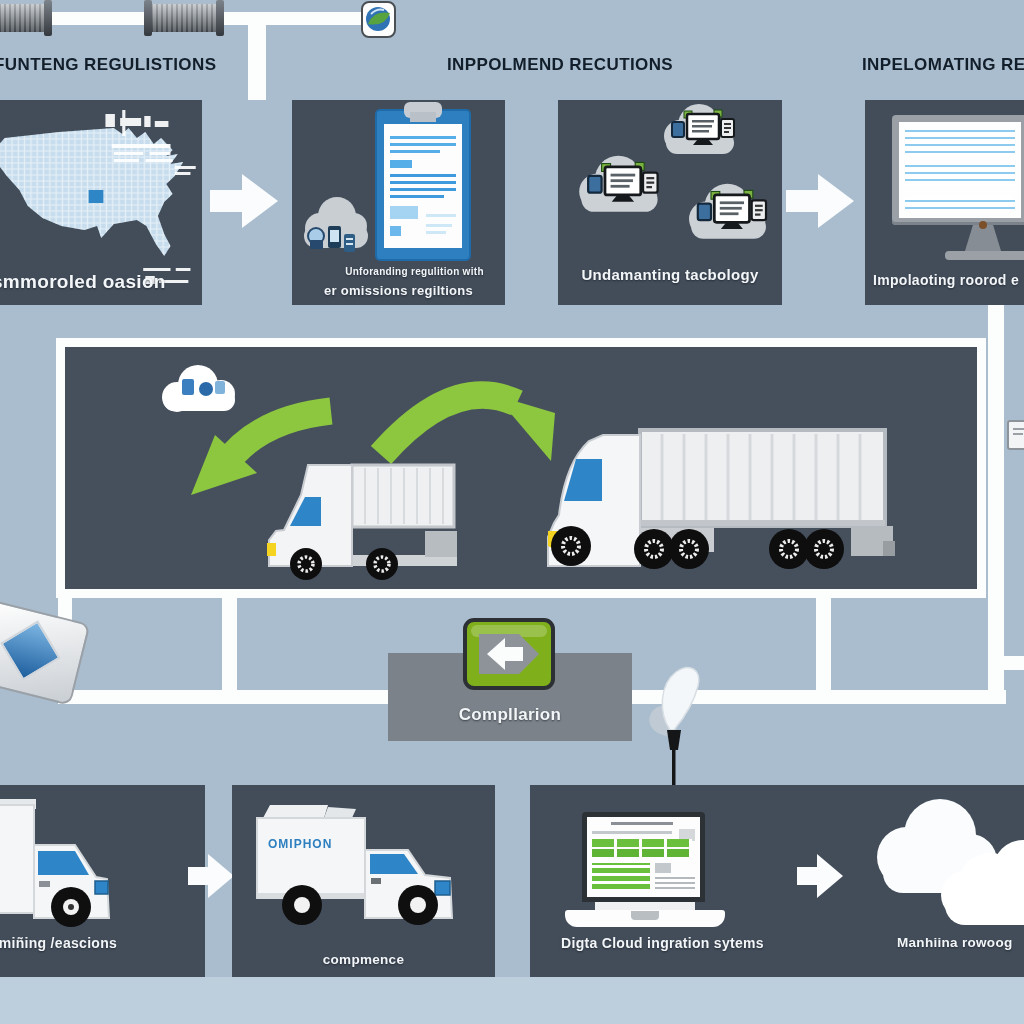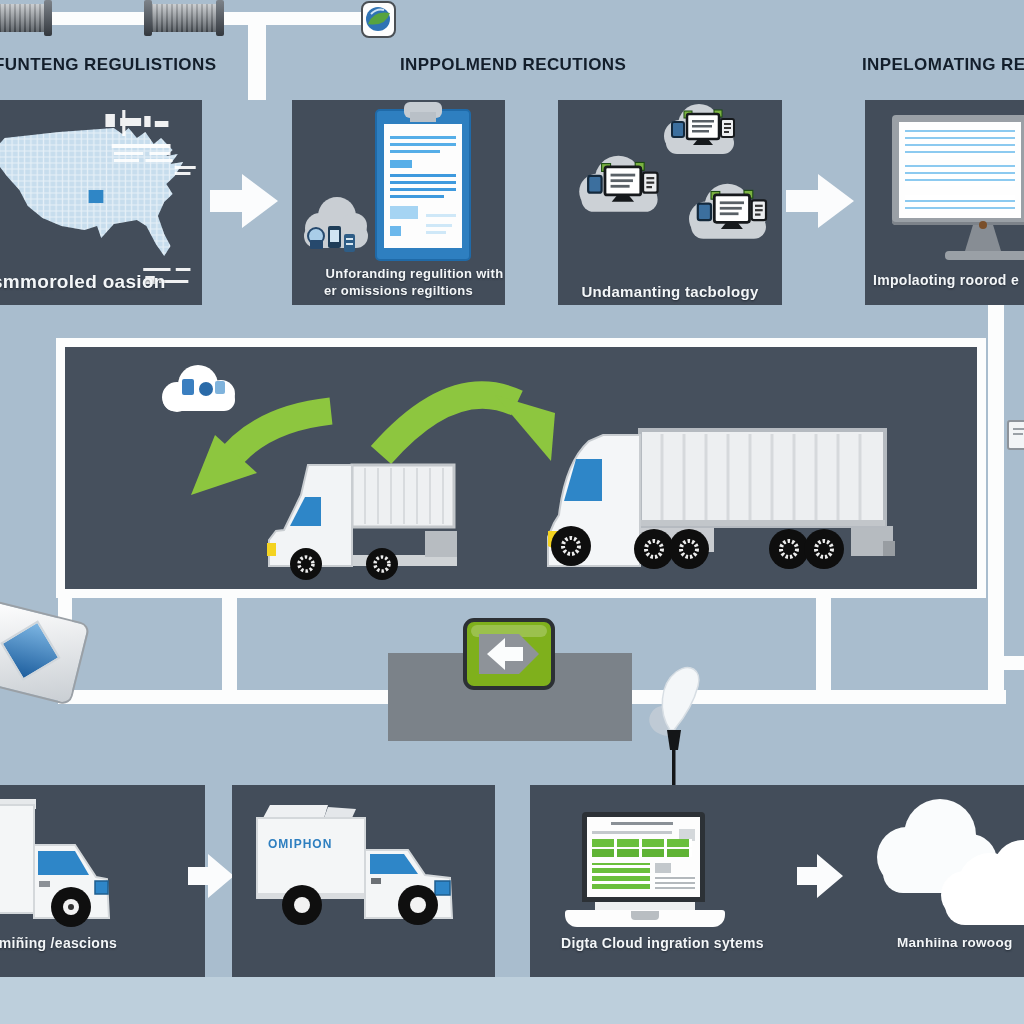--- a/index.html
+++ b/index.html
@@ -42,21 +42,21 @@
 
   <div class="abs" style="left:361px;top:1px;width:35px;height:37px;background:#fdfdfd;border:2px solid #4a4f54;border-radius:8px;box-sizing:border-box;">
     <svg viewBox="0 0 31 33" width="31" height="33">
       <circle cx="15" cy="16" r="12" fill="#2f73b4"></circle>
       <path d="M 5,21 Q 10,7 27,10 Q 22,24 5,21 Z" fill="#57a33f"></path>
       <path d="M 8,11 Q 14,5 21,7" stroke="#cfe4f4" stroke-width="2" fill="none"></path>
     </svg>
   </div>
 
   <div class="hdr" style="left:-6px;">FUNTENG REGULISTIONS</div>
-  <div class="hdr" style="left:400px;width:320px;text-align:left;">INPPOLMEND RECUTIONS</div>
+  <div class="hdr" style="left:400px;width:320px;text-align:center;">INPPOLMEND RECUTIONS</div>
   <div class="hdr" style="left:862px;">INPELOMATING REC</div>
 
   <div class="panel" style="left:-10px;top:100px;width:212px;height:205px;">
     <svg viewBox="0 0 202 205" width="212" height="205" preserveAspectRatio="none">
       <defs>
         <pattern id="grid" width="6" height="6" patternUnits="userSpaceOnUse">
           <path d="M0,3 H6 M3,0 V6" stroke="rgba(255,255,255,.55)" stroke-width="1.2"></path>
         </pattern>
       </defs>
       <path d="M 4,50 L 14,38 L 66,32 L 118,28 L 126,34 L 132,28 L 140,38 L 148,32 L 156,44 L 163,38 L 174,50 L 168,56 L 179,54 L 172,64 L 184,62 L 176,76 L 168,84 L 174,94 L 166,102 L 160,116 L 166,134 L 172,146 L 166,156 L 158,144 L 149,126 L 140,120 L 118,124 L 106,138 L 102,126 L 90,130 L 68,126 L 50,118 L 36,106 L 28,90 L 16,76 L 6,62 Z" fill="#c7dded"></path>
@@ -116,21 +116,21 @@
         <rect x="98" y="81" width="66" height="3" fill="#3f9ade"></rect>
         <rect x="98" y="88" width="66" height="3" fill="#3f9ade"></rect>
         <rect x="98" y="95" width="54" height="3" fill="#3f9ade"></rect>
         <rect x="98" y="106" width="28" height="13" fill="#a5d4f3"></rect>
         <rect x="98" y="126" width="11" height="10" fill="#6cb8ec"></rect>
         <rect x="134" y="114" width="30" height="3" fill="#cfe8f8"></rect>
         <rect x="134" y="124" width="26" height="3" fill="#cfe8f8"></rect>
         <rect x="134" y="131" width="20" height="3" fill="#cfe8f8"></rect>
       </g>
     </svg>
-    <div class="cap" style="left:0;top:166px;width:245px;font-size:13px;">Unforanding regulition with</div>
+    <div class="cap" style="left:0;top:166px;width:245px;font-size:10px;">Unforanding regulition with</div>
     <div class="cap" style="left:0;top:183px;width:213px;font-size:13px;">er omissions regiltions</div>
   </div>
 
   <div class="panel" style="left:558px;top:100px;width:224px;height:205px;">
     <svg viewBox="0 0 224 205" width="224" height="205">
       <defs>
         <g id="tc">
           <circle cx="26" cy="30" r="16" fill="#ccd1d6"></circle>
             <circle cx="45" cy="19" r="21" fill="#ccd1d6"></circle>
           <circle cx="66" cy="28" r="14" fill="#ccd1d6"></circle>
@@ -146,21 +146,21 @@
           <rect x="67" y="13" width="13" height="18" rx="2" fill="#eceef0" stroke="#16191c" stroke-width="2"></rect>
           <rect x="70" y="17" width="7" height="2" fill="#333"></rect>
             <rect x="70" y="21" width="7" height="2" fill="#333"></rect>
           <rect x="70" y="25" width="5" height="2" fill="#333"></rect>
         </g>
       </defs>
       <use href="#tc" transform="translate(96,6)"></use>
       <use href="#tc" transform="translate(10,58) scale(1.12)"></use>
       <use href="#tc" transform="translate(120,86) scale(1.1)"></use>
     </svg>
-    <div class="cap" style="left:0;top:183px;width:224px;font-size:15px;">Undamanting tacbology</div>
+    <div class="cap" style="left:0;top:166px;width:224px;font-size:15px;">Undamanting tacbology</div>
   </div>
 
   <svg class="abs" style="left:786px;top:168px;" width="70" height="66" viewBox="0 0 70 66">
     <polygon points="0,22 32,22 32,6 68,33 32,60 32,44 0,44" fill="#fbfcfd"></polygon>
   </svg>
 
   <div class="panel" style="left:865px;top:100px;width:170px;height:205px;">
     <div class="abs" style="left:27px;top:15px;width:136px;height:110px;background:#9aa0a6;border-radius:4px;box-shadow:inset 0 -3px 0 #7d838a;">
       <div class="abs" style="left:7px;top:7px;width:122px;height:96px;background:#fefefe;overflow:hidden;">
         <div class="abs" style="left:6px;top:8px;width:110px;height:80px;
@@ -263,20 +263,21 @@
                 background:linear-gradient(135deg,#7db6e3,#1d5e9e);border:2px solid #d0d6db;box-sizing:border-box;"></div>
   </div>
 
   <div class="abs" style="left:388px;top:653px;width:244px;height:88px;background:#7b8289;"></div>
   <svg class="abs" style="left:463px;top:618px;" width="92" height="72" viewBox="0 0 92 72">
     <rect x="2" y="2" width="88" height="68" rx="9" fill="#7fb01c" stroke="#2c3034" stroke-width="4"></rect>
     <rect x="8" y="7" width="76" height="12" rx="6" fill="rgba(255,255,255,.22)"></rect>
     <polygon points="16,16 56,16 76,36 56,56 16,56" fill="#8e9399"></polygon>
     <polygon points="24,36 42,20 42,29 60,29 60,43 42,43 42,52" fill="#fbfdfd"></polygon>
   </svg>
+  <div class="cap" style="left:388px;top:704px;width:244px;font-size:17px;">Compllarion</div>
 
   <svg class="abs" style="left:640px;top:660px;" width="80" height="160" viewBox="0 0 80 160">
     <path d="M 28,76 C 8,74 4,56 16,48 C 26,42 40,48 38,62 C 37,70 34,75 28,76 Z" fill="#c3cdd6" opacity=".85"></path>
     <path d="M 30,70 C 18,52 20,24 36,12 C 50,2 62,10 58,26 C 54,42 44,58 34,70 Z" fill="#f4f7f9" stroke="#d7dee4" stroke-width="1.5"></path>
     <path d="M 27,70 L 41,70 L 38,90 L 30,90 Z" fill="#141618"></path>
     <rect x="32" y="88" width="3.5" height="67" fill="#141618"></rect>
   </svg>
 
   <div class="panel" style="left:-10px;top:785px;width:215px;height:192px;">
     <svg viewBox="0 0 215 192" width="215" height="192">
@@ -306,20 +307,21 @@
       <path d="M 133,133 L 133,65 L 176,65 L 193,90 L 218,93 L 220,133 Z" fill="#f4f6f7" stroke="#d4d8db" stroke-width="2"></path>
       <polygon points="138,69 172,69 186,89 138,89" fill="#2e86c8"></polygon>
       <rect x="203" y="96" width="15" height="14" fill="#2e86c8" stroke="#1f5e8e" stroke-width="1.5"></rect>
       <rect x="139" y="93" width="10" height="6" fill="#6b7075"></rect>
       <circle cx="70" cy="120" r="20" fill="#0f0f0f"></circle>
         <circle cx="70" cy="120" r="8" fill="#f2f2f2"></circle>
       <circle cx="186" cy="120" r="20" fill="#0f0f0f"></circle>
         <circle cx="186" cy="120" r="8" fill="#f2f2f2"></circle>
     </svg>
     <div class="cap" style="left:36px;top:52px;width:90px;font-size:12px;color:#2e7fc0;letter-spacing:1px;text-shadow:none;text-align:left;">OMIPHON</div>
+    <div class="cap" style="left:0;top:167px;width:263px;font-size:13.5px;">compmence</div>
   </div>
 
   <div class="panel" style="left:530px;top:785px;width:318px;height:192px;">
     <div class="abs" style="left:52px;top:27px;width:123px;height:90px;background:#2c3136;border-radius:4px 4px 0 0;">
       <div class="abs" style="left:5px;top:5px;width:113px;height:80px;background:#fdfdfd;overflow:hidden;">
         <div class="abs" style="left:24px;top:5px;width:62px;height:3px;background:#8a9096;"></div>
         <div class="abs" style="left:5px;top:14px;width:80px;height:3px;background:#c3c8cc;"></div>
         <div class="abs" style="left:92px;top:12px;width:16px;height:12px;background:#d4d8db;"></div>
         <div class="abs" style="left:5px;top:22px;width:100px;height:8px;
              background:repeating-linear-gradient(90deg,#6abf3c 0 22px,#ffffff 22px 25px);"></div>

